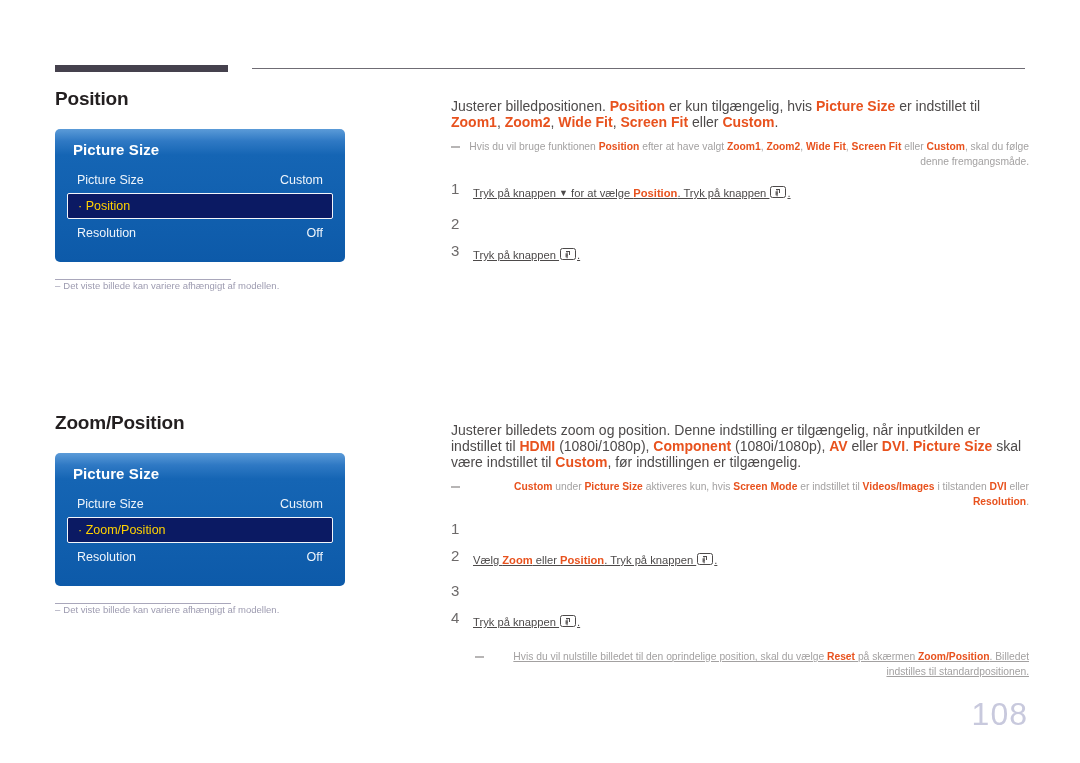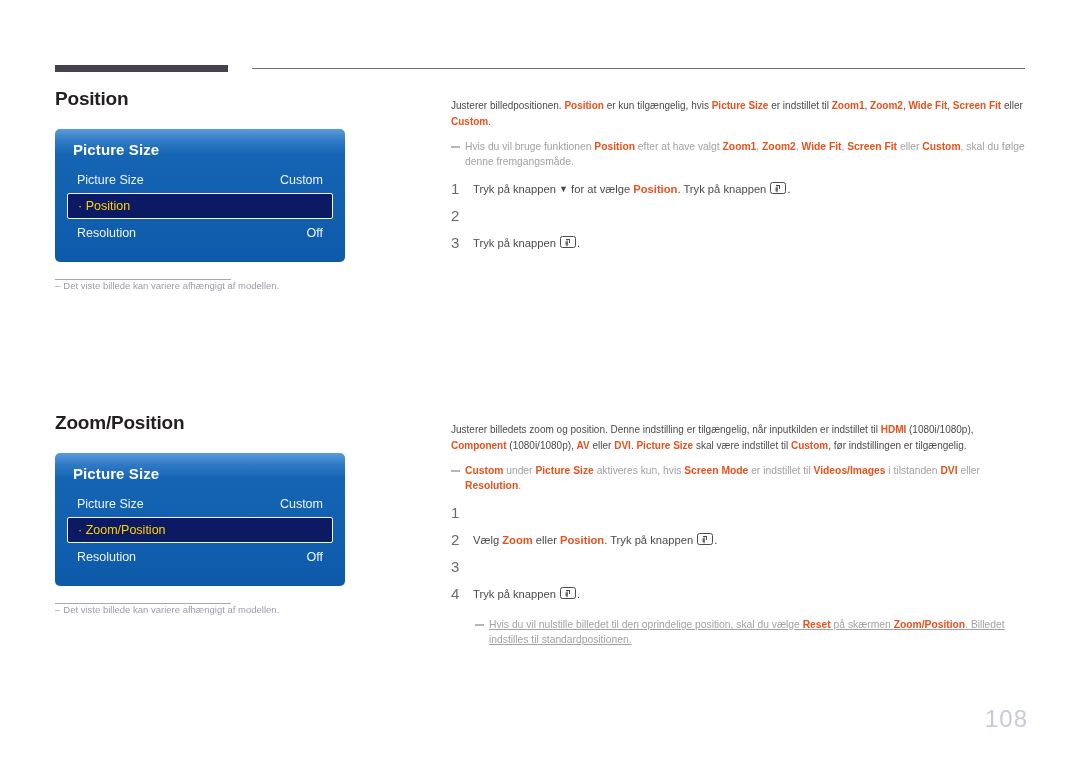--- a/index.html
+++ b/index.html
@@ -123,38 +123,39 @@
     color: #9d9bb0;
     white-space: nowrap;
   }
   .osd-footnote .dash {
     display: inline-block;
     margin-right: 3px;
   }
 
   
   .body-text {
-    font-size: 10px;
+    font-size: 14px;
     line-height: 16px;
     color: #4d4a4a;
   }
   .body-text b,
   .note b,
   .step-text b {
     color: #e8521e;
     font-weight: bold;
   }
 
   .note {
     margin-top: 9px;
     font-size: 10.3px;
     line-height: 15px;
     color: #a3a1a1;
     padding-left: 14px;
     position: relative;
+    text-align: right;
   }
   .note::before {
     content: "";
     position: absolute;
     left: 0;
     top: 7px;
     width: 9px;
     height: 1.5px;
     background: #b7b5b5;
   }
@@ -174,23 +175,24 @@
   }
   .step-num {
     width: 22px;
     flex: 0 0 22px;
     font-size: 15px;
     color: #6d6a6a;
     line-height: 15px;
   }
   .step-text {
     font-size: 11.2px;
-    line-height: 12px;
+    line-height: 22px;
     color: #4d4a4a;
     padding-top: 1px;
+    text-decoration: underline;
   }
 
   .arrow {
     font-size: 9px;
     color: #4d4a4a;
     vertical-align: 1px;
     letter-spacing: 0;
   }
 
   
@@ -222,21 +224,21 @@
     height: 3.6px;
     background: #4d4a4a;
     box-shadow: -3.4px 2.3px 0 0 #4d4a4a, -2.4px 1.3px 0 0 #4d4a4a, -2.4px 3.3px 0 0 #4d4a4a;
   }
 
   
   .page-number {
     position: absolute;
     right: 52px;
     bottom: 30px;
-    font-size: 24px;
+    font-size: 32px;
     color: #c8c9dd;
     letter-spacing: 1px;
   }
 </style>
 </head>
 <body>
 
 <div class="rule-wrap">
   <div class="rule-thick"></div>
   <div class="rule-thin"></div>

